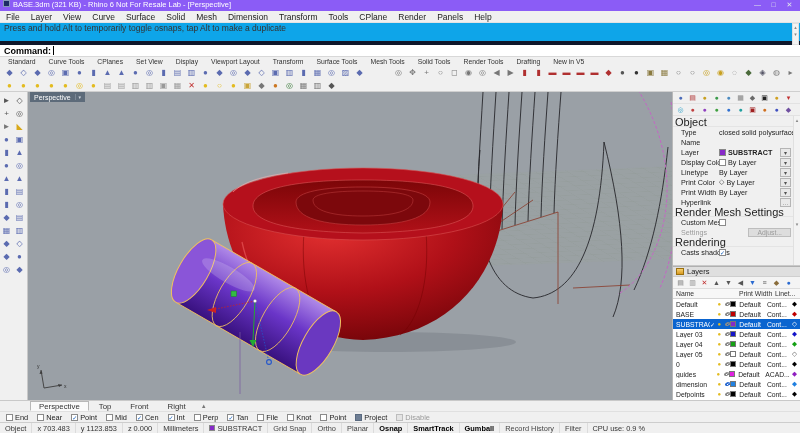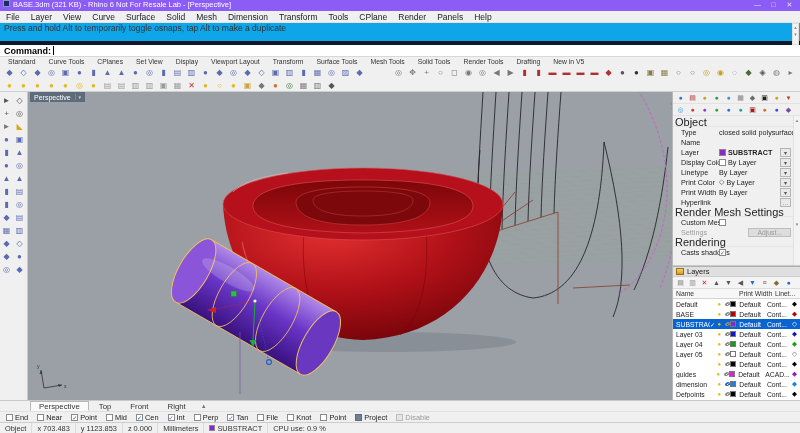--- a/index.html
+++ b/index.html
@@ -985,14 +985,25 @@
 <div class="statusbar">
   <span class="seg">Object</span>
   <span class="seg">x 703.483</span>
   <span class="seg">y 1123.853</span>
   <span class="seg">z 0.000</span>
   <span class="seg">Millimeters</span>
   <span class="seg">
     <span class="sw" style="background: rgb(134, 41, 200);"></span>
     <span>SUBSTRACT</span>
   </span>
+  <span id="tgllist" style="display:flex;height:100%">
+
+  <span class="tgl">Grid Snap</span>
+      <span class="tgl">Ortho</span>
+      <span class="tgl">Planar</span>
+      <span class="tgl active">Osnap</span>
+      <span class="tgl active">SmartTrack</span>
+      <span class="tgl active">Gumball</span>
+      <span class="tgl">Record History</span>
+      <span class="tgl">Filter</span>
+    </span>
   <span class="seg" style="border-right:none">CPU use: 0.9 %</span>
 </div>
 
 </body></html>

